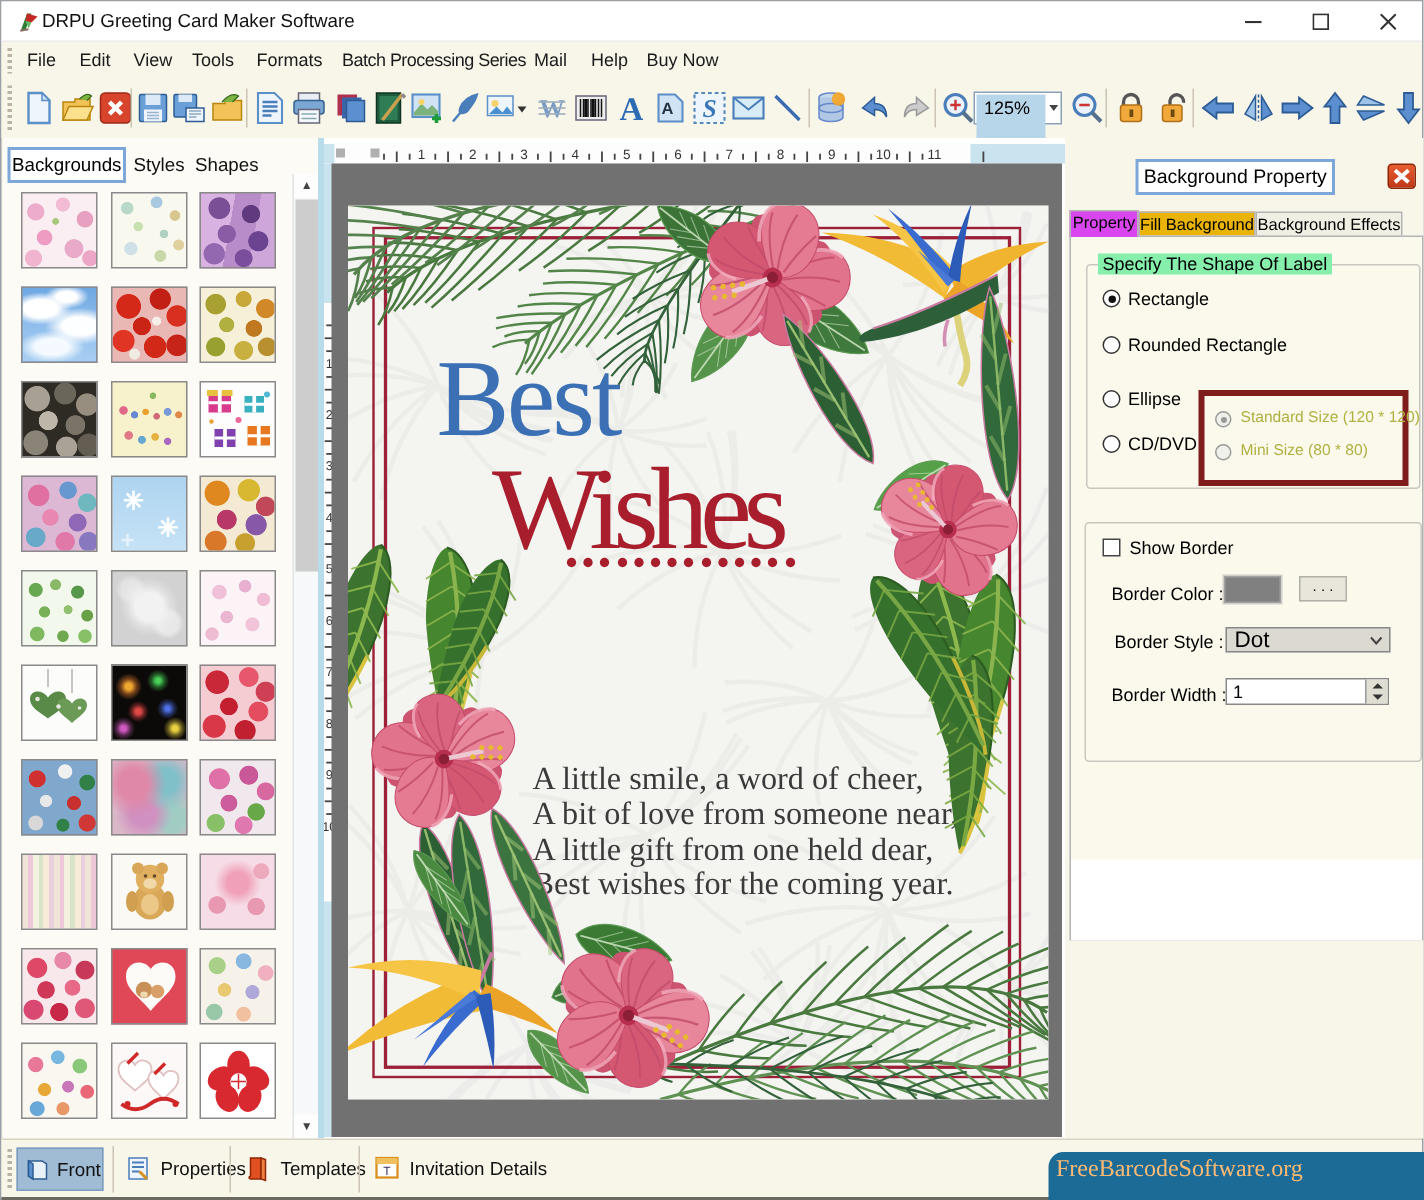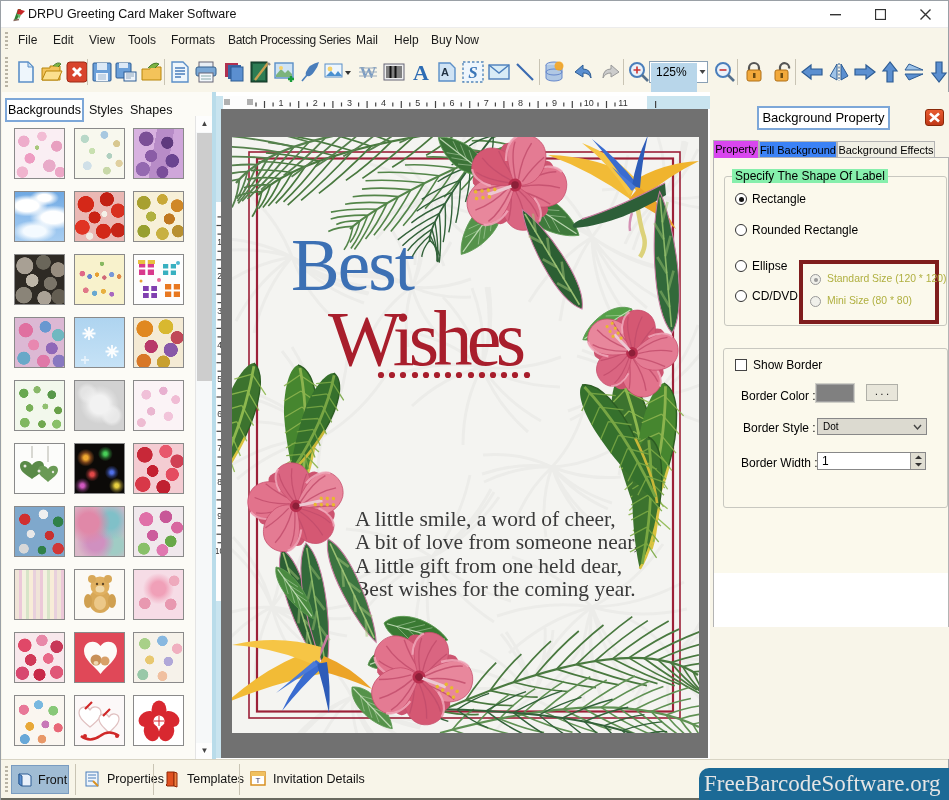--- a/index.html
+++ b/index.html
@@ -26,21 +26,21 @@
 #vruler{position:absolute;left:0;top:17px;width:7px;height:649px;background:#fdfdfd}
 #vruler .bz{position:absolute;left:0;width:7px;background:#c9e4ef}
 #work{position:absolute;left:5px;top:17px;width:487px;height:649px;background:#717171}
 #card{position:absolute;left:11px;top:28px;width:467px;height:596px;background:#f5f5f2;overflow:hidden}
 #rpanel{left:709px;top:91px;width:239px;height:667px;background:#f8f5e9}
 #bbar{left:0;top:758px;width:947px;height:39px;background:#f8f5e9;border-top:1px solid #d8d4c4}
 #bedge{left:0;top:797px;width:947px;height:2px;background:#6a6a60}
 .btab{position:absolute;top:5px;height:29px;font-size:12.5px;color:#111;line-height:29px}
 .bsep{position:absolute;top:4px;width:1px;height:31px;background:#c9c4b4}
 #banner{left:698px;top:767px;width:251px;height:33px;background:#1c6a96;border-radius:10px 0 0 0}
-#banner div{position:absolute;left:5px;top:3px;font-family:"Liberation Serif",serif;font-size:23px;color:#e5e5e5}
+#banner div{position:absolute;left:5px;top:3px;font-family:"Liberation Serif",serif;font-size:16px;color:#fdba74}
 </style></head><body>
 <div id="win">
     <div id="menu" class="abs">
       <div class="grip" style="top:4px;height:17px"></div>
 <span style="left:17px">File</span>
       <span style="left:52px">Edit</span>
       <span style="left:88px">View</span>
       <span style="left:127px">Tools</span>
       <span style="left:170px">Formats</span>
       <span style="left:227px;letter-spacing:-0.35px">Batch Processing Series</span>
@@ -1081,21 +1081,21 @@
       </div>
     </div>
     <div id="rpanel" class="abs">
 <div class="abs" style="left:47px;top:14px;width:133px;height:24px;background:#fff;border:2px solid #7da7d8;text-align:center;line-height:20px;font-size:13px">Background Property</div>
 <div class="abs" style="left:215px;top:17px;width:19px;height:17px;background:linear-gradient(180deg,#e85c30,#c03818);border:1px solid #8a2808;border-radius:3px">
 <svg width="17" height="15">
           <path d="M4 3.5 L13 11.5 M13 3.5 L4 11.5" stroke="#fff" stroke-width="2.6"></path>
         </svg></div>
 <div class="abs" style="left:3px;top:48px;width:236px;height:17px">
 <div class="abs" style="left:0;top:0;width:46px;height:18px;background:#d946ef;border:1px solid #b4b4b4;border-bottom:none;font-size:11px;text-align:center;line-height:17px;z-index:3">Property</div>
-<div class="abs" style="left:46px;top:1px;width:78px;height:17px;background:#3b82f6;border:1px solid #b4b4b4;font-size:11px;text-align:center;line-height:16px">Fill Background</div>
+<div class="abs" style="left:46px;top:1px;width:78px;height:17px;background:#eab308;border:1px solid #b4b4b4;font-size:11px;text-align:center;line-height:16px">Fill Background</div>
 <div class="abs" style="left:124px;top:1px;width:98px;height:17px;background:#f0efe4;border:1px solid #b4b4b4;font-size:11px;text-align:center;line-height:16px">Background Effects</div>
 </div>
 <div class="abs" style="left:3px;top:65px;width:236px;height:470px;background:#fbf9ec;border:1px solid #b4b4b4">
   <div class="abs" style="left:10px;top:18px;width:223px;height:150px;border:1px solid #c8c8c0;border-radius:3px">
     <div class="abs" style="left:7px;top:-8px;background:#86efac;padding:0 3px;font-size:12px">Specify The Shape Of Label</div>
     <div class="abs" style="left:10px;top:16px;width:12px;height:12px;border:1px solid #333;border-radius:50%;background:#fff">
             <div class="abs" style="left:2.5px;top:2.5px;width:5px;height:5px;border-radius:50%;background:#111"></div>
           </div>
     <div class="abs" style="left:27px;top:15px;font-size:12px">Rectangle</div>
     <div class="abs" style="left:10px;top:47px;width:12px;height:12px;border:1px solid #333;border-radius:50%;background:#fff"></div>
@@ -1113,21 +1113,21 @@
       <div class="abs" style="left:24px;top:31px;font-size:10.4px;color:#b0b040;white-space:nowrap">Mini Size (80 * 80)</div>
     </div>
   </div>
   <div class="abs" style="left:9px;top:190px;width:225px;height:160px;border:1px solid #c8c8c0;border-radius:3px">
     <div class="abs" style="left:11px;top:10px;width:12px;height:12px;border:1px solid #444;background:#fff"></div>
     <div class="abs" style="left:29px;top:9px;font-size:12px">Show Border</div>
     <div class="abs" style="left:17px;top:40px;font-size:12px">Border Color :</div>
     <div class="abs" style="left:92px;top:35px;width:38px;height:18px;background:#808080;border:1px solid #a0a0a0;box-shadow:0 0 0 1px #d0d0c8"></div>
     <div class="abs" style="left:142px;top:35px;width:32px;height:17px;background:#e8e6da;border:1px solid #b0b0a8;font-size:10px;text-align:center;line-height:14px">. . .</div>
     <div class="abs" style="left:19px;top:72px;font-size:12px">Border Style :</div>
-    <div class="abs" style="left:93px;top:69px;width:110px;height:17px;background:#dcdad0;border:1px solid #888;font-size:10px;line-height:16px;padding-left:5px">Dot
+    <div class="abs" style="left:93px;top:69px;width:110px;height:17px;background:#dcdad0;border:1px solid #888;font-size:15px;line-height:16px;padding-left:5px">Dot
       <svg style="position:absolute;right:4px;top:5px" width="9" height="7">
               <path d="M1 1 L4.5 5 L8 1" stroke="#444" stroke-width="1.4" fill="none"></path>
             </svg></div>
     <div class="abs" style="left:17px;top:107px;font-size:12px">Border Width :</div>
     <div class="abs" style="left:93px;top:103px;width:109px;height:18px;background:#fff;border:1px solid #888;font-size:12px;line-height:17px;padding-left:4px">1</div>
     <div class="abs" style="left:186px;top:104px;width:15px;height:16px;background:#e0ded2;border-left:1px solid #999">
       <svg width="15" height="16">
               <path d="M4 6 L7.5 2.5 L11 6 Z" fill="#333"></path>
               <path d="M4 10 L7.5 13.5 L11 10 Z" fill="#333"></path>
             </svg></div>

